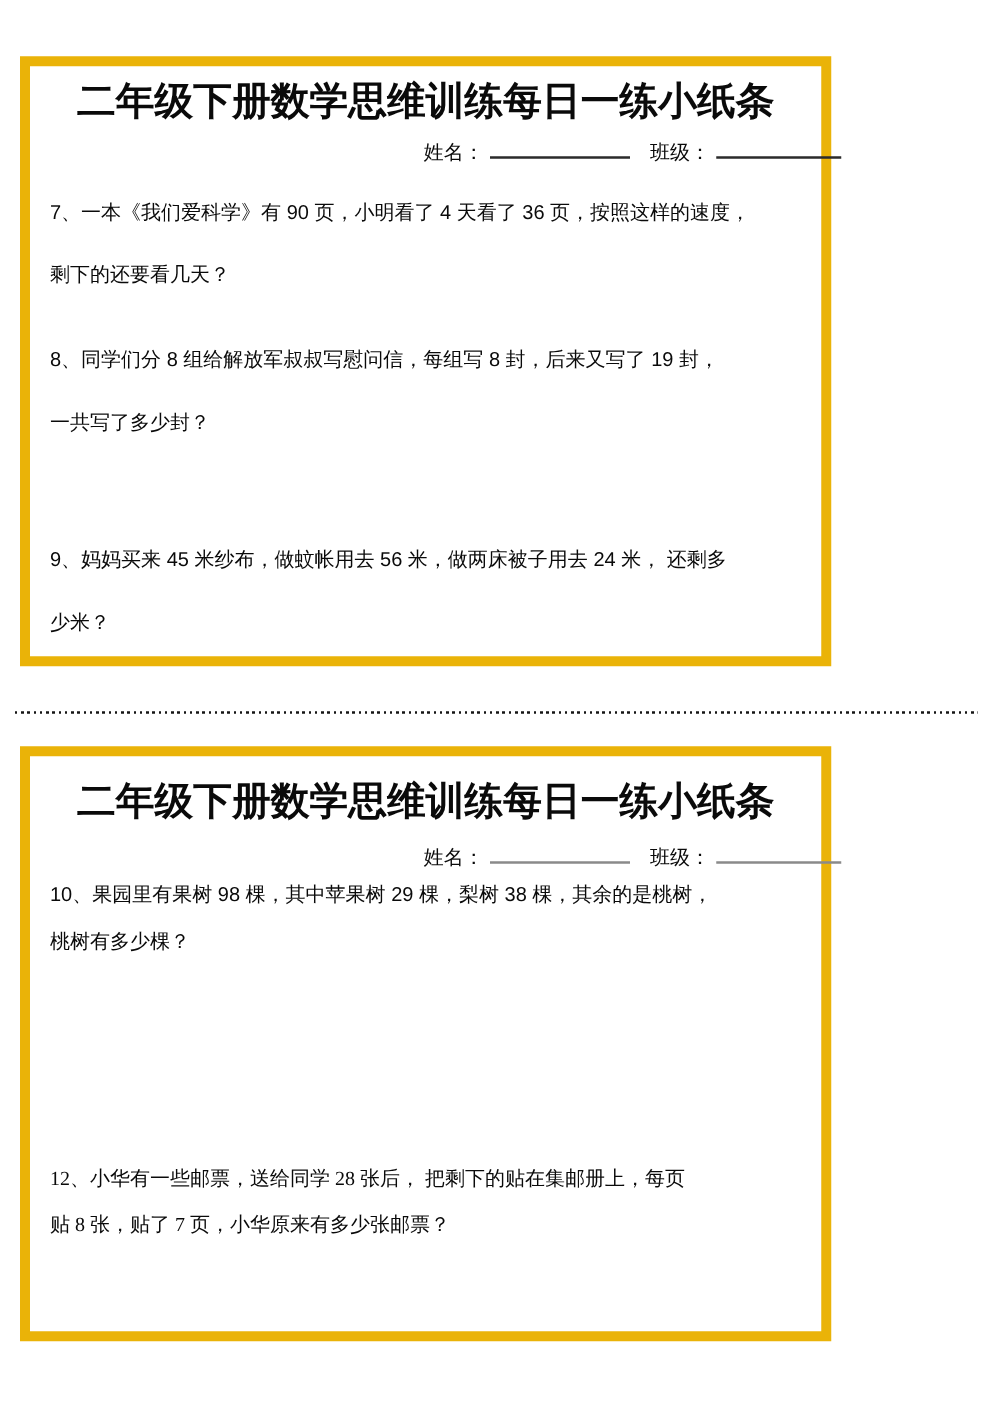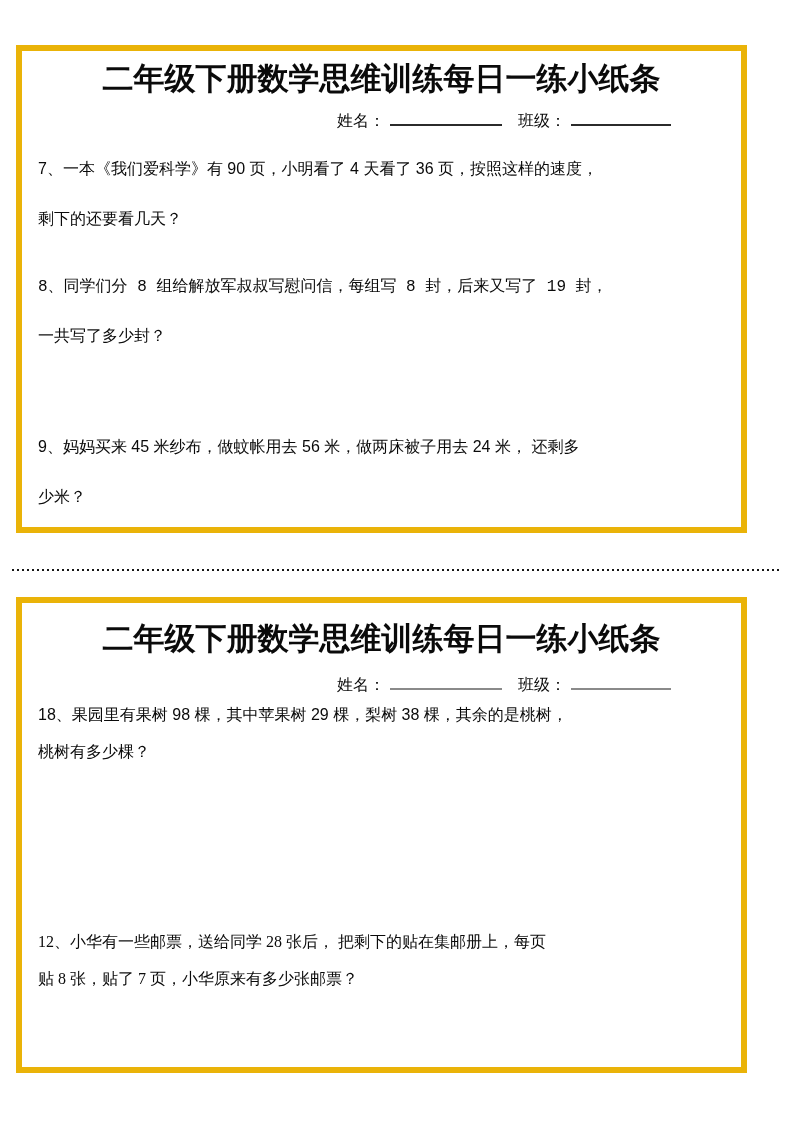--- a/index.html
+++ b/index.html
@@ -12,22 +12,22 @@
   .sheet {
     position: relative;
     width: 793px;
     height: 1121px;
     background: #ffffff;
     overflow: hidden;
   }
   .slip {
     position: absolute;
     left: 16px;
-    width: 731px;
-    border: 6px solid #eab308;
+    width: 649px;
+    border: 8px solid #eab308;
     background: #ffffff;
   }
   .slip1 { top: 45px;  height: 488px; }
   .slip2 { top: 597px; height: 476px; }
 
   .slip-title {
     position: absolute;
     left: 0;
     right: 0;
     text-align: center;
@@ -63,21 +63,21 @@
     position: absolute;
     left: 16px;
     width: 732px;
     font-size: 16px;
     white-space: pre-line;
   }
   .slip1 .problem { line-height: 50px; }
   .slip2 .problem { line-height: 37px; }
 
   .slip1 .problem-a { top: 93px; }
-  .slip1 .problem-b { top: 211px; font-family: Liberation Mono, monospace; }
+  .slip1 .problem-b { top: 211px; }
   .slip1 .problem-c { top: 371px; }
 
   .slip2 .problem-a { top: 93px; }
   .slip2 .problem-b { top: 203px; }
   .slip2 .problem-c { top: 320px; font-family: Liberation Serif, serif; }
 
   .divider {
     position: absolute;
     top: 569px;
     left: 12px;
@@ -104,19 +104,19 @@
 少米？</p>
   </section>
 
   <div class="divider"></div>
 
   <section class="slip slip2">
     <h1 class="slip-title">二年级下册数学思维训练每日一练小纸条</h1>
     <div class="name-row">
       <span>姓名：</span><span class="blank blank-name"></span><span>班级：</span><span class="blank blank-class"></span>
     </div>
-    <p class="problem problem-a">18、果园里有果树 98 棵，其中苹果树 29 棵，梨树 38 棵，其余的是桃树，
+    <p class="problem problem-a">10、果园里有果树 98 棵，其中苹果树 29 棵，梨树 38 棵，其余的是桃树，
 桃树有多少棵？</p>
     <p class="problem problem-c">12、小华有一些邮票，送给同学 28 张后， 把剩下的贴在集邮册上，每页
 贴 8 张，贴了 7 页，小华原来有多少张邮票？</p>
   </section>
 
 </div>
 
 </body></html>

